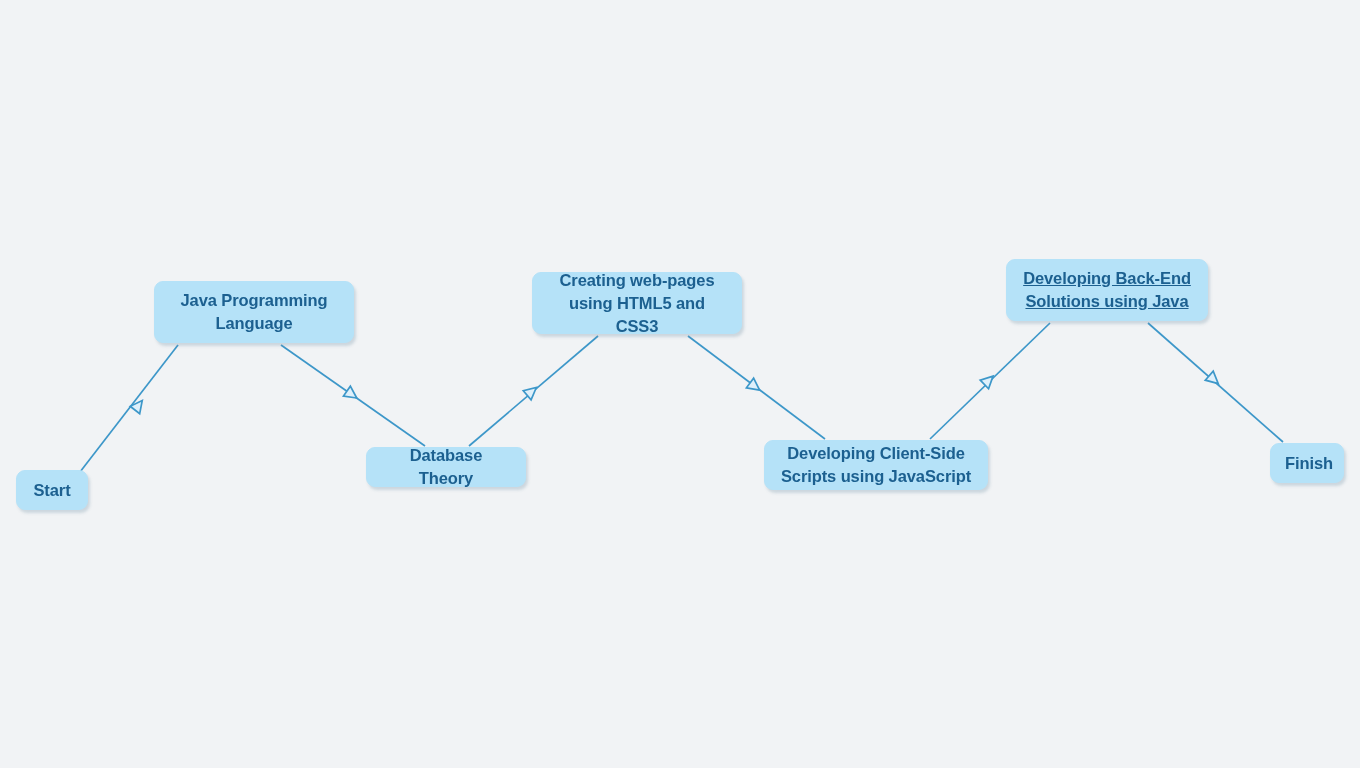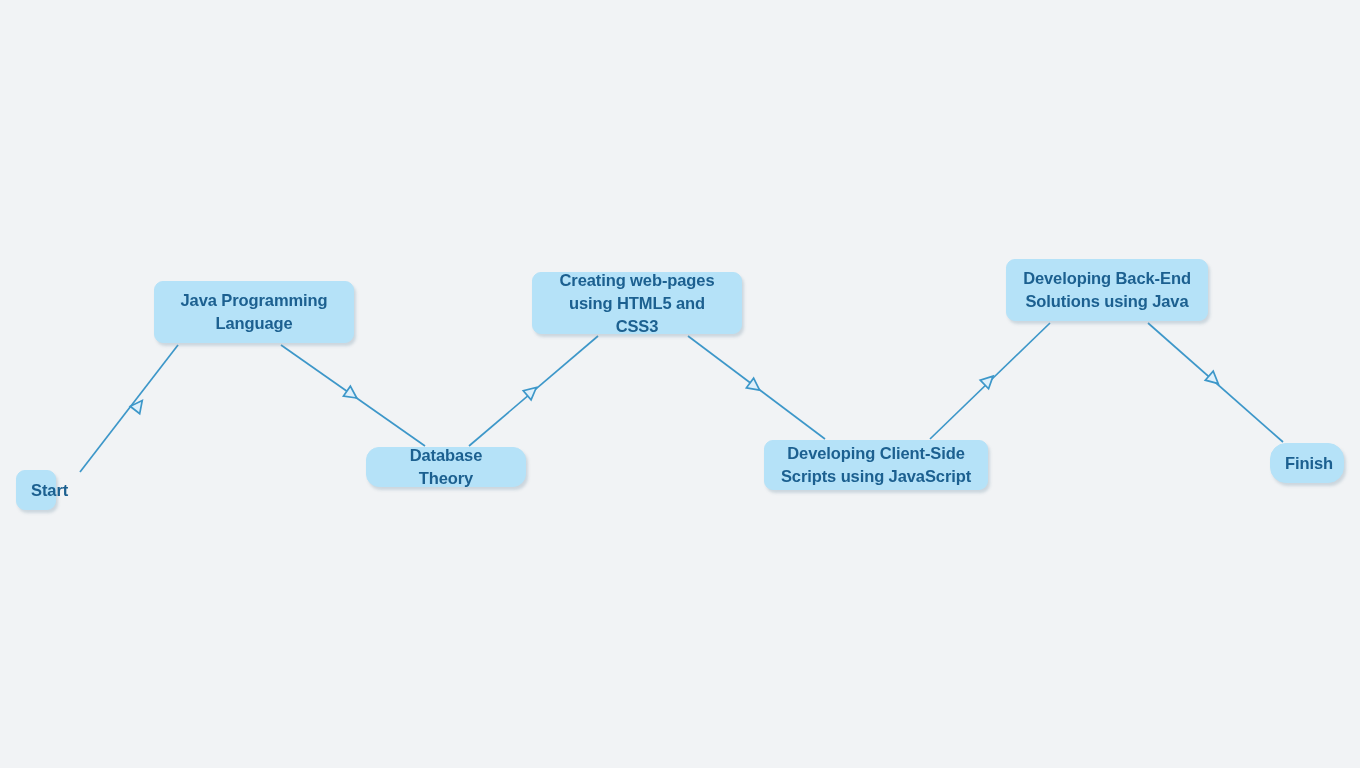--- a/index.html
+++ b/index.html
@@ -78,26 +78,26 @@
         <line x1="930" y1="439" x2="1050" y2="323" stroke="#3d97c9" stroke-width="1.7"></line>
         <polygon points="7,0 -5,6 -5,-6" fill="#dff0fb" stroke="#3d97c9" stroke-width="1.7" stroke-linejoin="miter" transform="translate(988,381) rotate(-44.028978068920836)"></polygon>
       </g>
       <g>
         <line x1="1148" y1="323" x2="1283" y2="442" stroke="#3d97c9" stroke-width="1.7"></line>
         <polygon points="7,0 -5,6 -5,-6" fill="#dff0fb" stroke="#3d97c9" stroke-width="1.7" stroke-linejoin="miter" transform="translate(1213,379) rotate(41.395579460824294)"></polygon>
       </g>
     </svg>
 
   <div id="node-layer">
-      <div class="flow-node" style="left: 16px; top: 470px; width: 40px; height: 40px; background: rgb(181, 226, 248); border-color: rgb(181, 226, 248); color: rgb(28, 96, 144);"><span class="node-label">Start</span></div>
+      <div class="flow-node" style="left: 16px; top: 470px; width: 72px; height: 40px; background: rgb(181, 226, 248); border-color: rgb(181, 226, 248); color: rgb(28, 96, 144);"><span class="node-label">Start</span></div>
       <div class="flow-node" style="left: 154px; top: 281px; width: 200px; height: 62px; background: rgb(181, 226, 248); border-color: rgb(181, 226, 248); color: rgb(28, 96, 144);"><span class="node-label">Java Programming
 Language</span></div>
-      <div class="flow-node" style="left: 366px; top: 447px; width: 160px; height: 40px; background: rgb(181, 226, 248); border-color: rgb(181, 226, 248); color: rgb(28, 96, 144); border-radius: 13px;"><span class="node-label">Database Theory</span></div>
+      <div class="flow-node" style="left: 366px; top: 447px; width: 160px; height: 40px; background: rgb(181, 226, 248); border-color: rgb(181, 226, 248); color: rgb(28, 96, 144);"><span class="node-label">Database Theory</span></div>
       <div class="flow-node" style="left: 532px; top: 272px; width: 210px; height: 62px; background: rgb(181, 226, 248); border-color: rgb(181, 226, 248); color: rgb(28, 96, 144);"><span class="node-label">Creating web-pages
 using HTML5 and CSS3</span></div>
       <div class="flow-node" style="left: 764px; top: 440px; width: 224px; height: 50px; background: rgb(181, 226, 248); border-color: rgb(181, 226, 248); color: rgb(28, 96, 144);"><span class="node-label">Developing Client-Side
 Scripts using JavaScript</span></div>
-      <div class="flow-node" style="left: 1006px; top: 259px; width: 202px; height: 62px; background: rgb(181, 226, 248); border-color: rgb(181, 226, 248); color: rgb(28, 96, 144);"><span class="node-label">Developing Back-End
+      <div class="flow-node" style="left: 1006px; top: 259px; width: 202px; height: 62px; background: rgb(181, 226, 248); border-color: rgb(181, 226, 248); color: rgb(28, 96, 144); text-decoration: underline;"><span class="node-label">Developing Back-End
 Solutions using Java</span></div>
-      <div class="flow-node" style="left: 1270px; top: 443px; width: 74px; height: 40px; background: rgb(181, 226, 248); border-color: rgb(181, 226, 248); color: rgb(28, 96, 144); border-radius: 16px;"><span class="node-label">Finish</span></div>
+      <div class="flow-node" style="left: 1270px; top: 443px; width: 74px; height: 40px; background: rgb(181, 226, 248); border-color: rgb(181, 226, 248); color: rgb(28, 96, 144);"><span class="node-label">Finish</span></div>
     </div>
 
 </div>
 
 </body></html>

